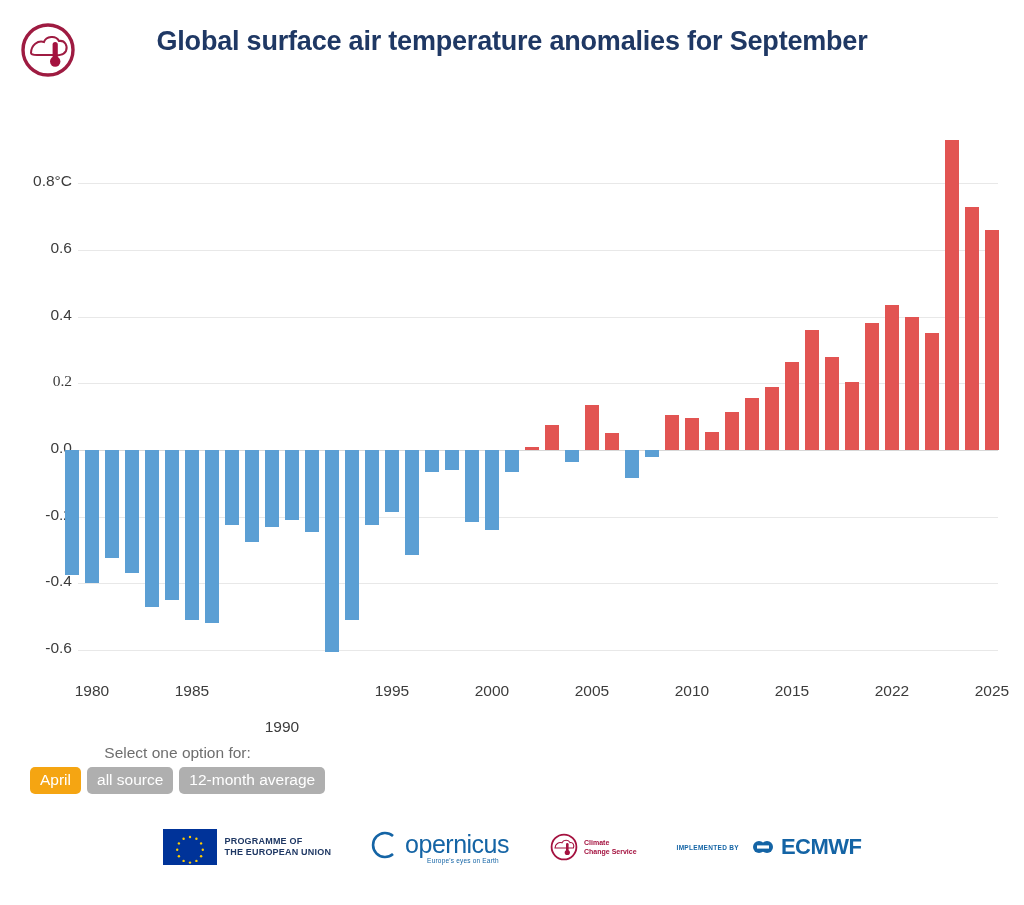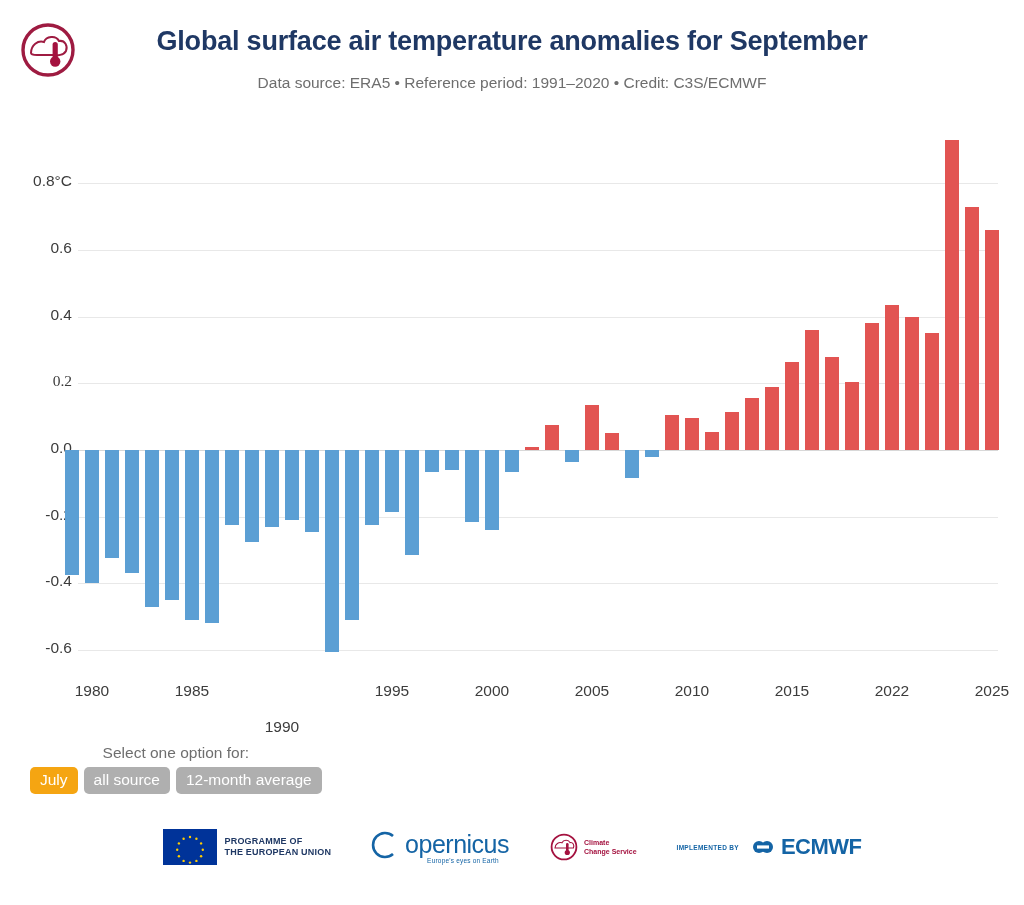--- a/index.html
+++ b/index.html
@@ -79,21 +79,20 @@
 <div class="header">
   <span class="c3s-logo">
     <svg viewBox="0 0 62 62" width="62" height="62">
       <circle cx="31" cy="31" r="25" fill="none" stroke="#9E1B41" stroke-width="3.4"></circle>
       <path d="M14 34 C14 26 21 21 27 23 C29 17 39 16 42 22 C48 21 51 27 49 32 C47 36 40 37 36 36 L20 36 C16 36 14 35 14 34 Z" fill="none" stroke="#9E1B41" stroke-width="2"></path>
       <rect x="35.6" y="23" width="5.2" height="18" rx="2.6" fill="#A4123F"></rect>
       <circle cx="38.2" cy="42.5" r="5.2" fill="#A4123F"></circle>
     </svg>
   </span>
   <div class="title">Global surface air temperature anomalies for September</div>
-  <div class="subtitle">Data source: ERA5 • Reference period: 1991–2020 • Credit: C3S/ECMWF</div>
 </div>
 
 <div class="plot">
   <div id="gridlines">
       <div class="grid-line" style="top: 183.2px;"></div>
       <div class="grid-line" style="top: 249.9px;"></div>
       <div class="grid-line" style="top: 316.6px;"></div>
       <div class="grid-line" style="top: 383.3px;"></div>
       <div class="grid-line zero" style="top: 450px;"></div>
       <div class="grid-line" style="top: 516.7px;"></div>
@@ -185,21 +184,21 @@
       <div class="xtick" style="left: 662px;">2010</div>
       <div class="xtick" style="left: 762px;">2015</div>
       <div class="xtick" style="left: 862px;">2022</div>
       <div class="xtick" style="left: 962px;">2025</div>
     </div>
 </div>
 
 <div class="controls">
   <div class="controls-label">Select one option for:</div>
   <div class="pill-row" id="pill-row">
-      <div class="pill active">July</div>
+      <div class="pill active">April</div>
       <div class="pill">all source</div>
       <div class="pill">12-month average</div>
     </div>
 </div>
 
 <div class="footer">
 
   <div class="logo-group">
     <div class="eu-flag">
       <svg viewBox="0 0 52 34" width="52" height="34">

